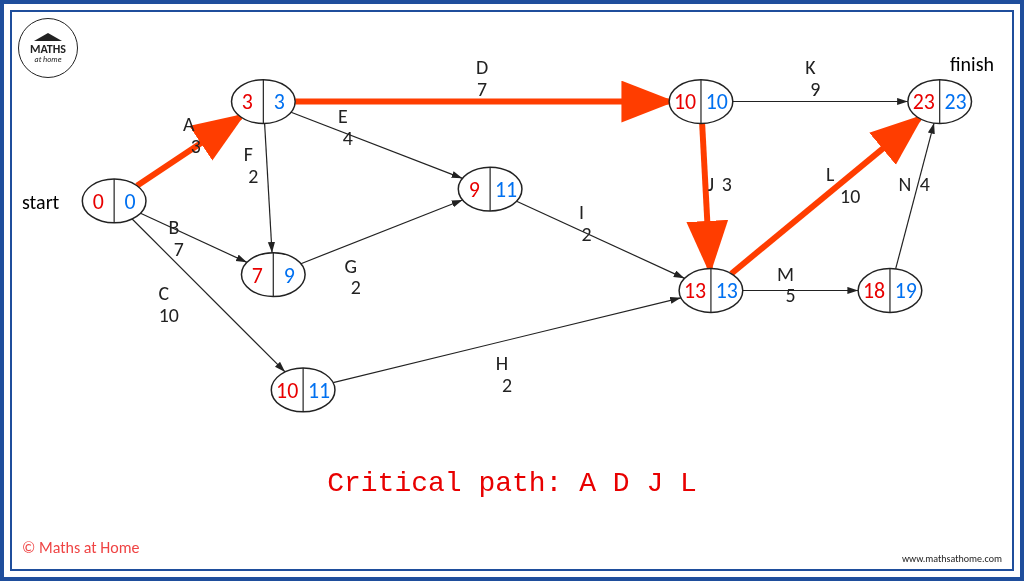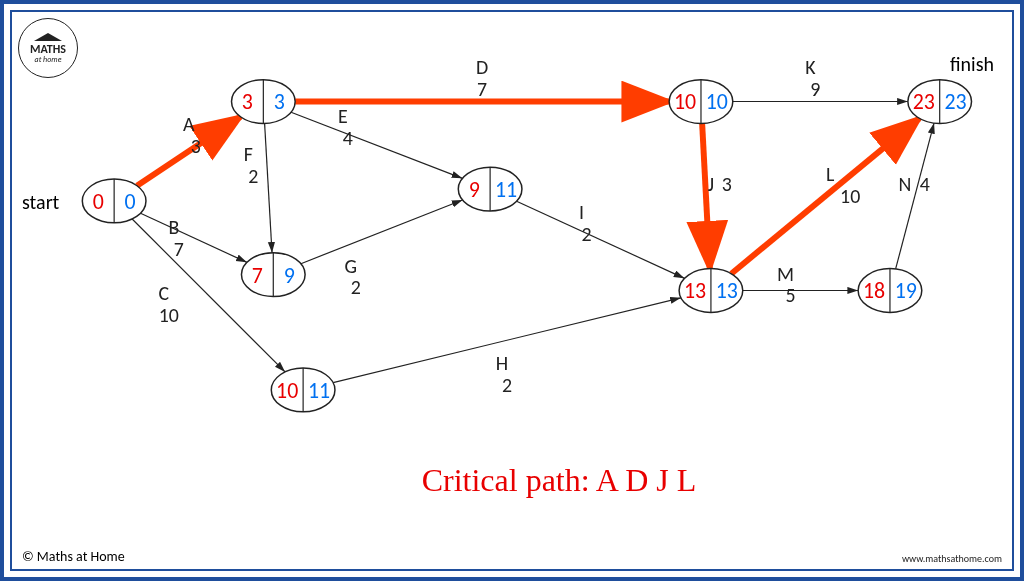--- a/index.html
+++ b/index.html
@@ -45,41 +45,40 @@
     width: 0; height: 0;
     border-left: 14px solid transparent;
     border-right: 14px solid transparent;
     border-bottom: 8px solid #222;
     margin-bottom: 2px;
   }
   .logo .text1 { font-weight: bold; font-size: 12px; }
   .logo .text2 { font-size: 8px; font-style: italic; }
   .copyright {
     position: absolute;
-    bottom: 4px;
+    bottom: 12px;
     left: 10px;
-    font-size: 14px;
-    color: #000000;
+    font-size: 16px;
+    color: #ef4444;
   }
   .website {
     position: absolute;
     bottom: 4px;
     right: 10px;
     font-size: 10px;
     color: #222;
   }
   .critical-path-label {
     position: absolute;
     left: 50%;
     transform: translateX(-50%);
     bottom: 70px;
-    font-size: 32px;
+    font-size: 28px;
     color: #e80000;
-    font-family: Liberation Serif, serif;
-    margin-left: 47px;
+    font-family: Liberation Mono, monospace;
   }
   svg.diagram {
     position: absolute;
     top: 0; left: 0;
     width: 100%;
     height: 100%;
   }
   .start-label, .finish-label {
     position: absolute;
     font-size: 20px;

